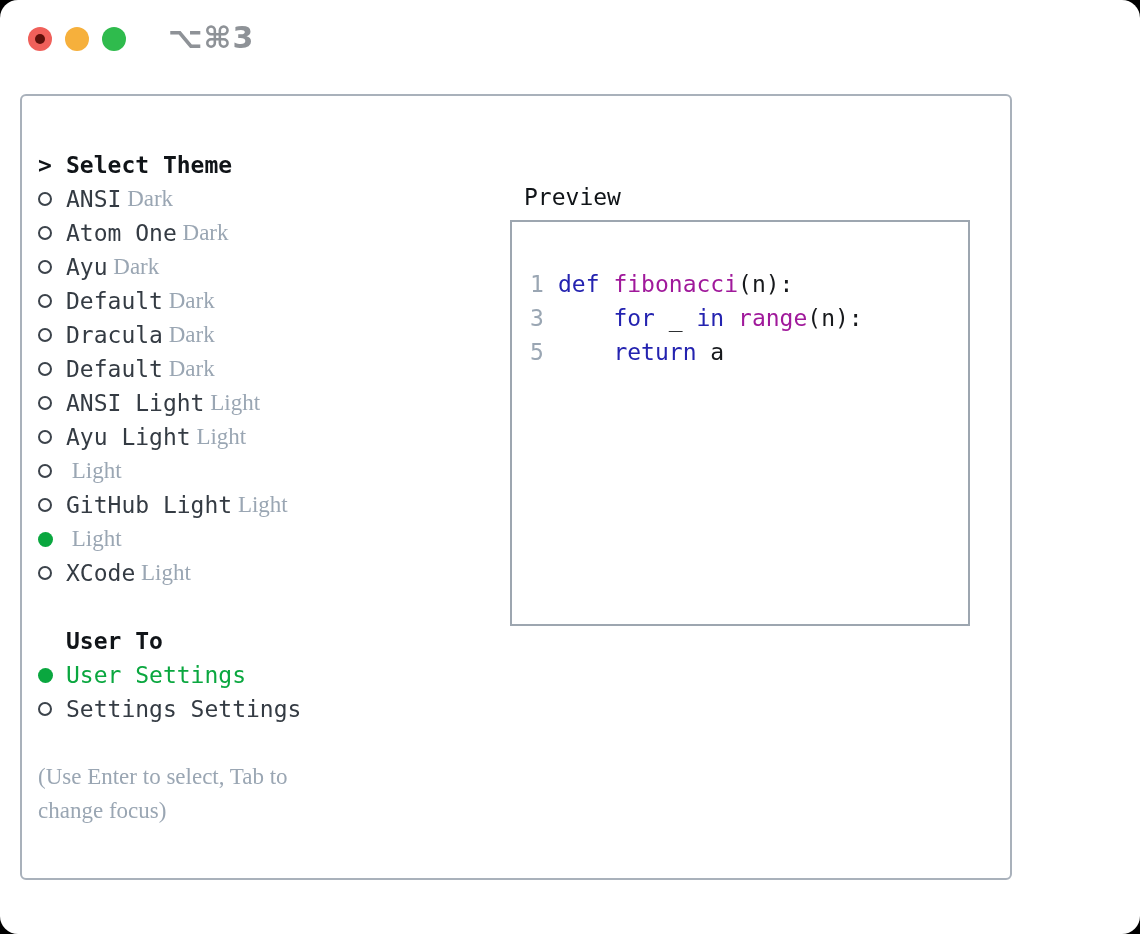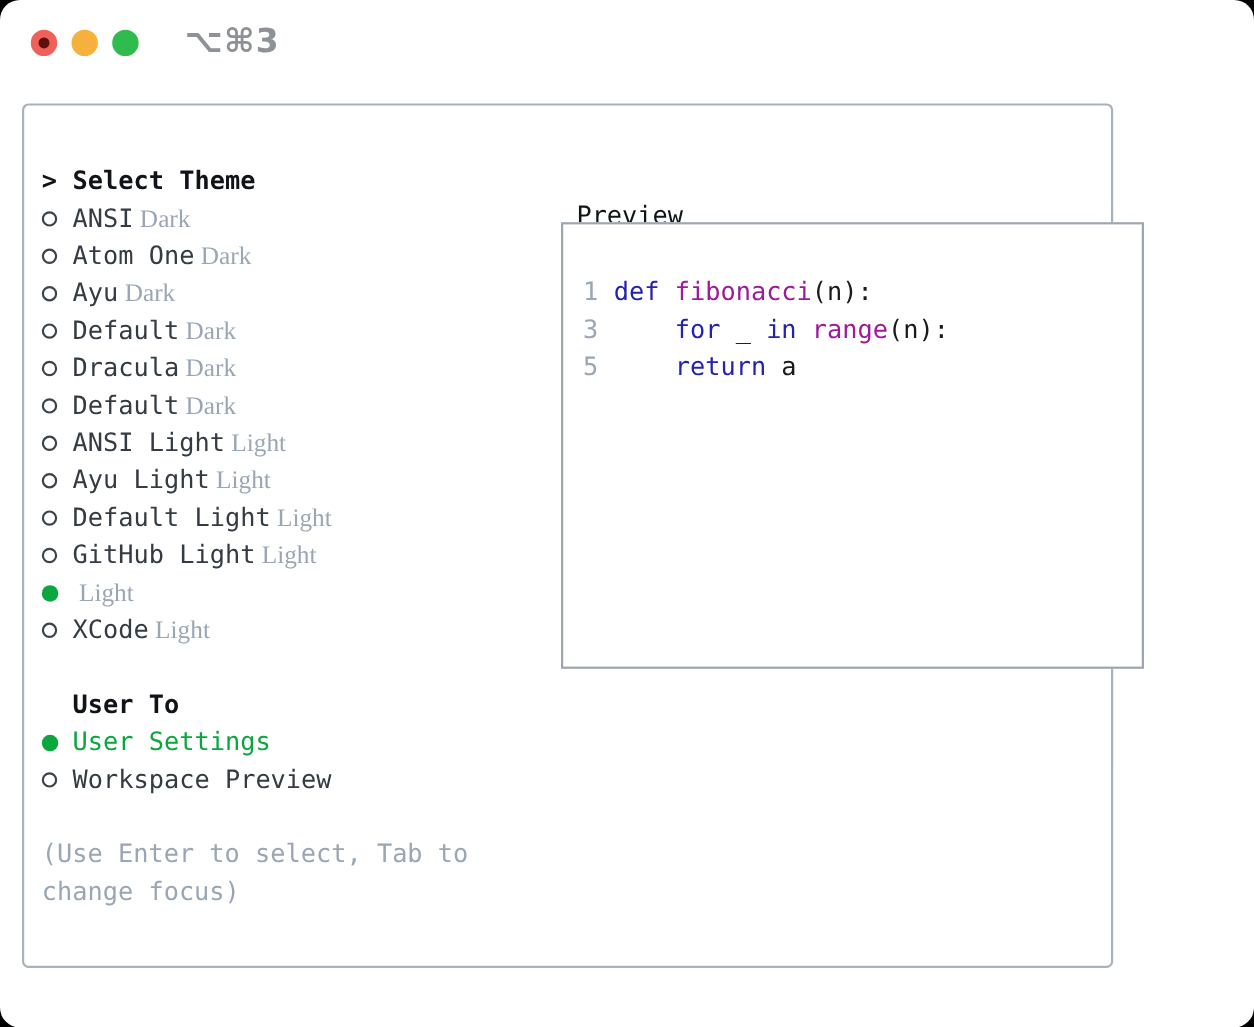--- a/index.html
+++ b/index.html
@@ -50,25 +50,25 @@
   .list{position:absolute;left:38px;top:148px;}
   .row{height:34px;display:flex;align-items:center;white-space:pre;}
   .marker{display:inline-flex;width:28px;align-items:center;flex:0 0 28px;}
   .ring{width:14px;height:14px;border:2px solid var(--ring);border-radius:50%;box-sizing:border-box;}
   .dot-sel{width:15px;height:15px;border-radius:50%;background:var(--accent-green);}
   .arrow{font-weight:bold;color:var(--black);}
   .hdr{font-weight:bold;color:var(--black);}
   .nm{color:var(--dark);}
   .nm.sel{color:var(--accent-green);}
   .vr{color:var(--gray);font-family:Liberation Serif, serif;}
-  .hint{color:var(--gray);white-space:pre;}
+  .hint{color:var(--gray);white-space:pre;font-family:Liberation Serif, serif;}
   
   .preview-title{position:absolute;left:524px;top:148px;height:34px;line-height:34px;font-weight:normal;color:var(--black);margin-top:32px;}
   .preview-box{
-    position:absolute;left:510px;top:202px;width:530px;height:406px;
+    position:absolute;left:510px;top:220px;width:460px;height:406px;
     border:2px solid var(--preview-border);box-sizing:border-box;background:#fff;
     padding:11px 0 16px 18px;overflow:hidden;
   }
   .crow{height:34px;line-height:34px;white-space:pre;}
   .lnum{display:inline-block;width:28px;color:var(--gray);}
   .pl{color:var(--code-plain);}
   .kw{color:var(--code-kw);}
   .fn{color:var(--code-fn);}
   .num{color:var(--code-num);}
 </style>
@@ -93,33 +93,33 @@
     </div>
     <div id="theme-items">
         <div class="row"><span class="marker"><span class="ring"></span></span><span class="nm">ANSI</span><span class="vr"> Dark</span></div>
         <div class="row"><span class="marker"><span class="ring"></span></span><span class="nm">Atom One</span><span class="vr"> Dark</span></div>
         <div class="row"><span class="marker"><span class="ring"></span></span><span class="nm">Ayu</span><span class="vr"> Dark</span></div>
         <div class="row"><span class="marker"><span class="ring"></span></span><span class="nm">Default</span><span class="vr"> Dark</span></div>
         <div class="row"><span class="marker"><span class="ring"></span></span><span class="nm">Dracula</span><span class="vr"> Dark</span></div>
         <div class="row"><span class="marker"><span class="ring"></span></span><span class="nm">Default</span><span class="vr"> Dark</span></div>
         <div class="row"><span class="marker"><span class="ring"></span></span><span class="nm">ANSI Light</span><span class="vr"> Light</span></div>
         <div class="row"><span class="marker"><span class="ring"></span></span><span class="nm">Ayu Light</span><span class="vr"> Light</span></div>
-        <div class="row"><span class="marker"><span class="ring"></span></span><span class="nm">Default Light</span><span class="vr"> Light</span></div>
+        <div class="row"><span class="marker"><span class="ring"></span></span><span class="vr"> Light</span></div>
         <div class="row"><span class="marker"><span class="ring"></span></span><span class="nm">GitHub Light</span><span class="vr"> Light</span></div>
         <div class="row"><span class="marker"><span class="dot-sel"></span></span><span class="vr"> Light</span></div>
         <div class="row"><span class="marker"><span class="ring"></span></span><span class="nm">XCode</span><span class="vr"> Light</span></div>
       </div>
     <div class="row"></div>
     <div class="row">
       <span class="marker"></span>
       <span class="hdr">User To</span>
     </div>
     <div id="apply-items">
         <div class="row"><span class="marker"><span class="dot-sel"></span></span><span class="nm sel">User Settings</span></div>
-        <div class="row"><span class="marker"><span class="ring"></span></span><span class="nm">Workspace Preview</span></div>
+        <div class="row"><span class="marker"><span class="ring"></span></span><span class="nm">Settings Settings</span></div>
       </div>
     <div class="row"></div>
     <div class="row"><span class="hint">(Use Enter to select, Tab to</span></div>
     <div class="row"><span class="hint">change focus)</span></div>
   </div>
 
   <div class="preview-title">Preview</div>
   <div class="preview-box">
     <div class="crow"></div>
     <div id="code-lines">

